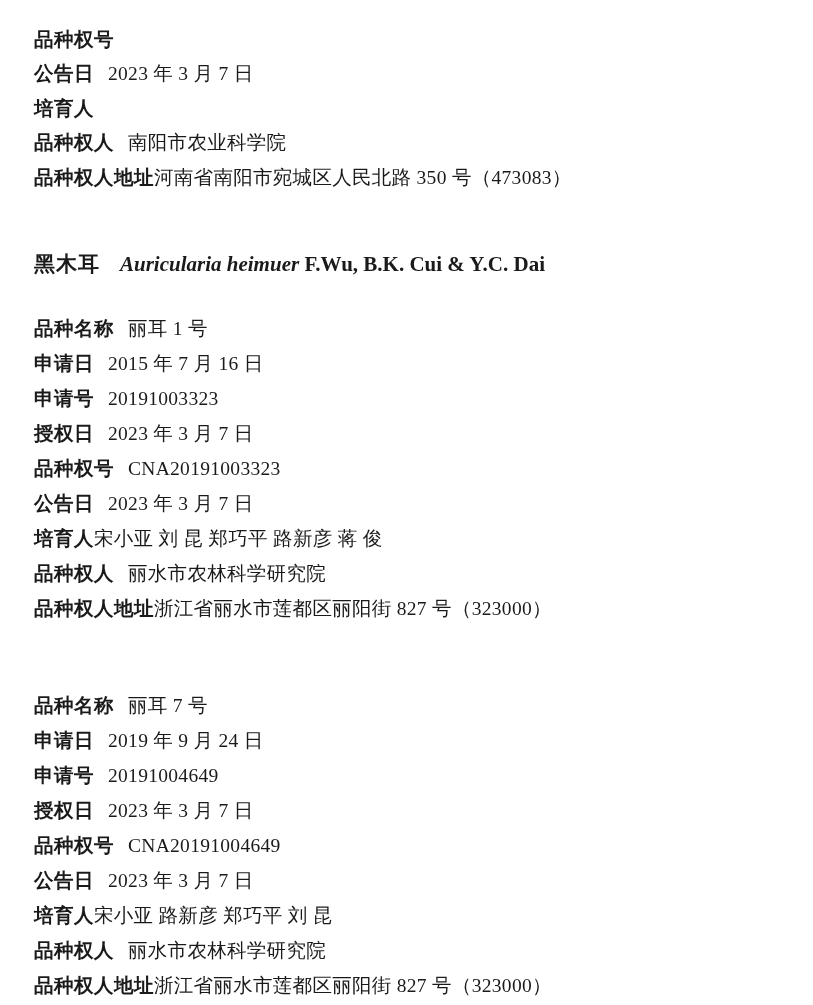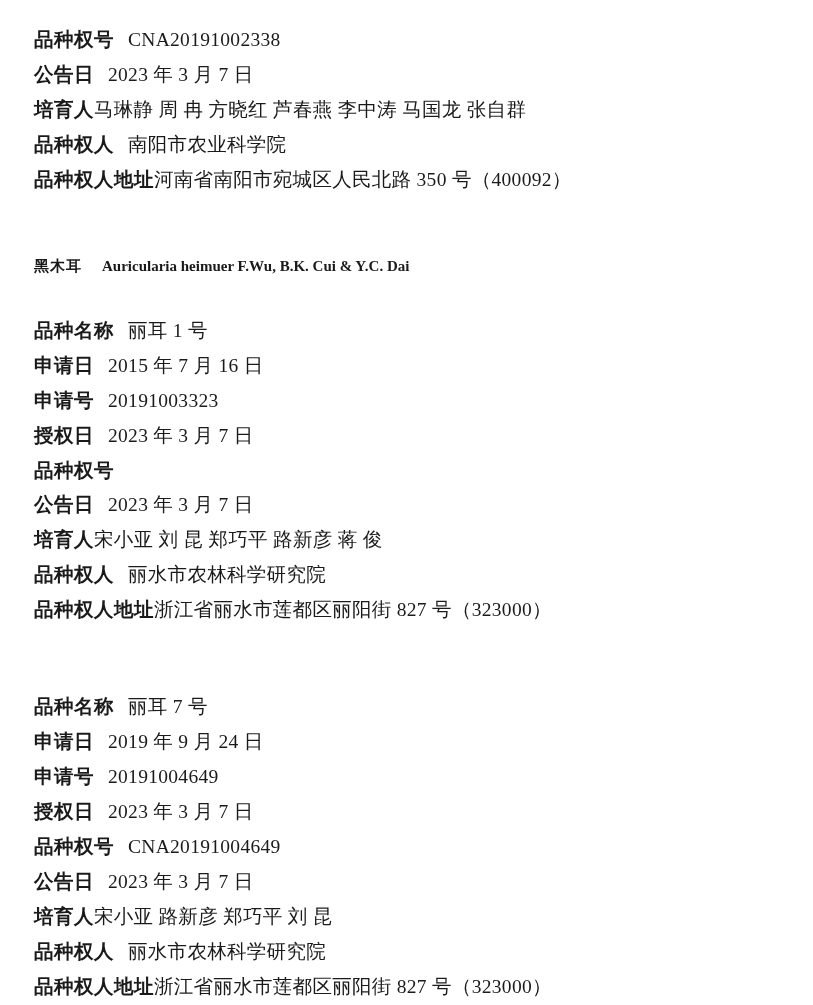--- a/index.html
+++ b/index.html
@@ -42,69 +42,68 @@
   .field-value {
     font-family: "Liberation Serif", "DejaVu Serif", serif;
     letter-spacing: 0.3px;
   }
   .gap-sm { width: 14px; display: inline-block; }
   .gap-none { width: 0px; display: inline-block; }
 
   .species-header {
     display: flex;
     align-items: flex-start;
-    font-size: 15px;
+    font-size: 21px;
     line-height: 34px;
     margin-top: 52px;
     margin-bottom: 30px;
   }
   .species-cn {
     font-weight: bold;
     font-family: "Liberation Sans", "DejaVu Sans", sans-serif;
     letter-spacing: 1px;
   }
   .species-sci {
     margin-left: 20px;
     font-weight: bold;
   }
   .species-sci .ital {
+    font-style: italic;
   }
   .block-gap-2 { height: 62px; }
 </style>
 </head>
 <body>
 
 <div class="page">
   <div class="content">
 
     <div class="entry">
       <div class="field-row">
         <span class="field-label">品种权号</span>
         <span class="gap-sm"></span>
-        <span class="field-value">CNA20191002338</span>
       </div>
       <div class="field-row">
         <span class="field-label">公告日</span>
         <span class="gap-sm"></span>
         <span class="field-value">2023 年 3 月 7 日</span>
       </div>
       <div class="field-row">
         <span class="field-label">培育人</span>
         <span class="gap-none"></span>
-        <span class="field-value">马琳静  周    冉  方晓红  芦春燕  李中涛  马国龙  张自群</span>
       </div>
       <div class="field-row">
         <span class="field-label">品种权人</span>
         <span class="gap-sm"></span>
         <span class="field-value">南阳市农业科学院</span>
       </div>
       <div class="field-row">
         <span class="field-label">品种权人地址</span>
         <span class="gap-none"></span>
-        <span class="field-value">河南省南阳市宛城区人民北路 350 号（400092）</span>
+        <span class="field-value">河南省南阳市宛城区人民北路 350 号（473083）</span>
       </div>
     </div>
 
     <div class="species-header">
       <span class="species-cn">黑木耳</span>
       <span class="species-sci">
         <span class="ital">Auricularia heimuer</span>
         <span>F.Wu, B.K. Cui &amp; Y.C. Dai</span>
       </span>
     </div>
@@ -126,20 +125,21 @@
         <span class="field-value">20191003323</span>
       </div>
       <div class="field-row">
         <span class="field-label">授权日</span>
         <span class="gap-sm"></span>
         <span class="field-value">2023 年 3 月 7 日</span>
       </div>
       <div class="field-row">
         <span class="field-label">品种权号</span>
         <span class="gap-sm"></span>
+        <span class="field-value">CNA20191003323</span>
       </div>
       <div class="field-row">
         <span class="field-label">公告日</span>
         <span class="gap-sm"></span>
         <span class="field-value">2023 年 3 月 7 日</span>
       </div>
       <div class="field-row">
         <span class="field-label">培育人</span>
         <span class="gap-none"></span>
         <span class="field-value">宋小亚  刘  昆  郑巧平  路新彦  蒋  俊</span>

